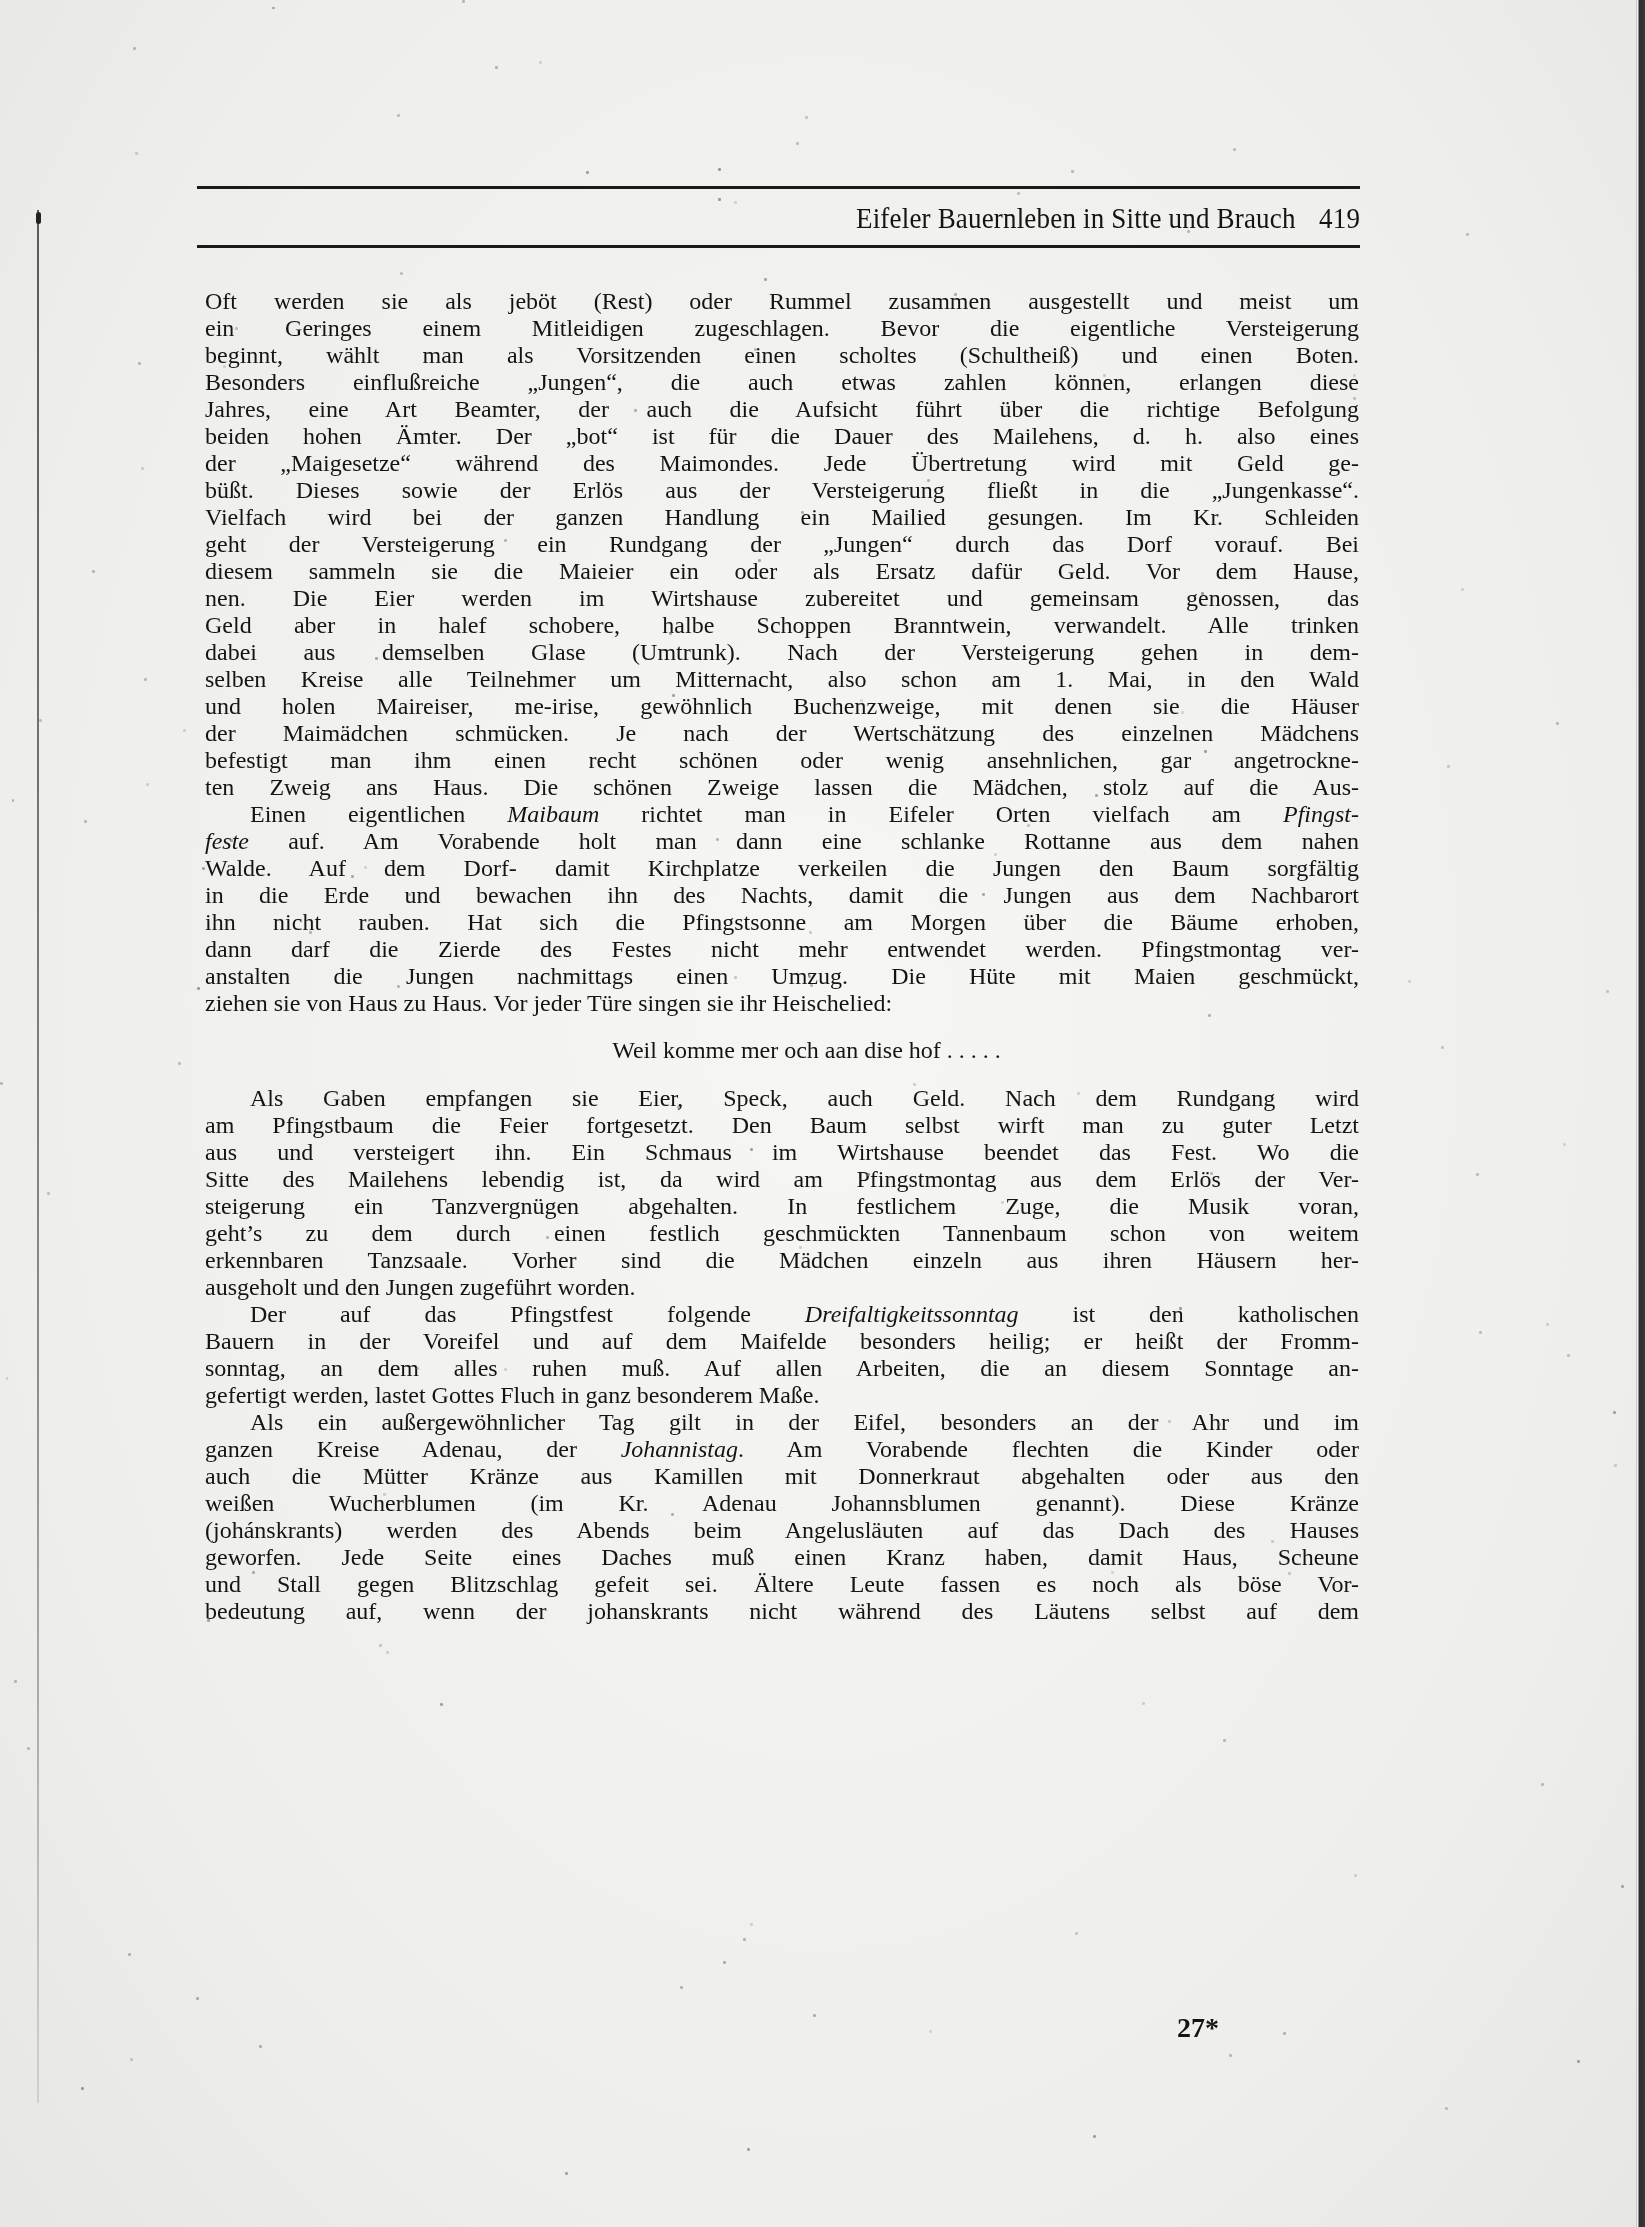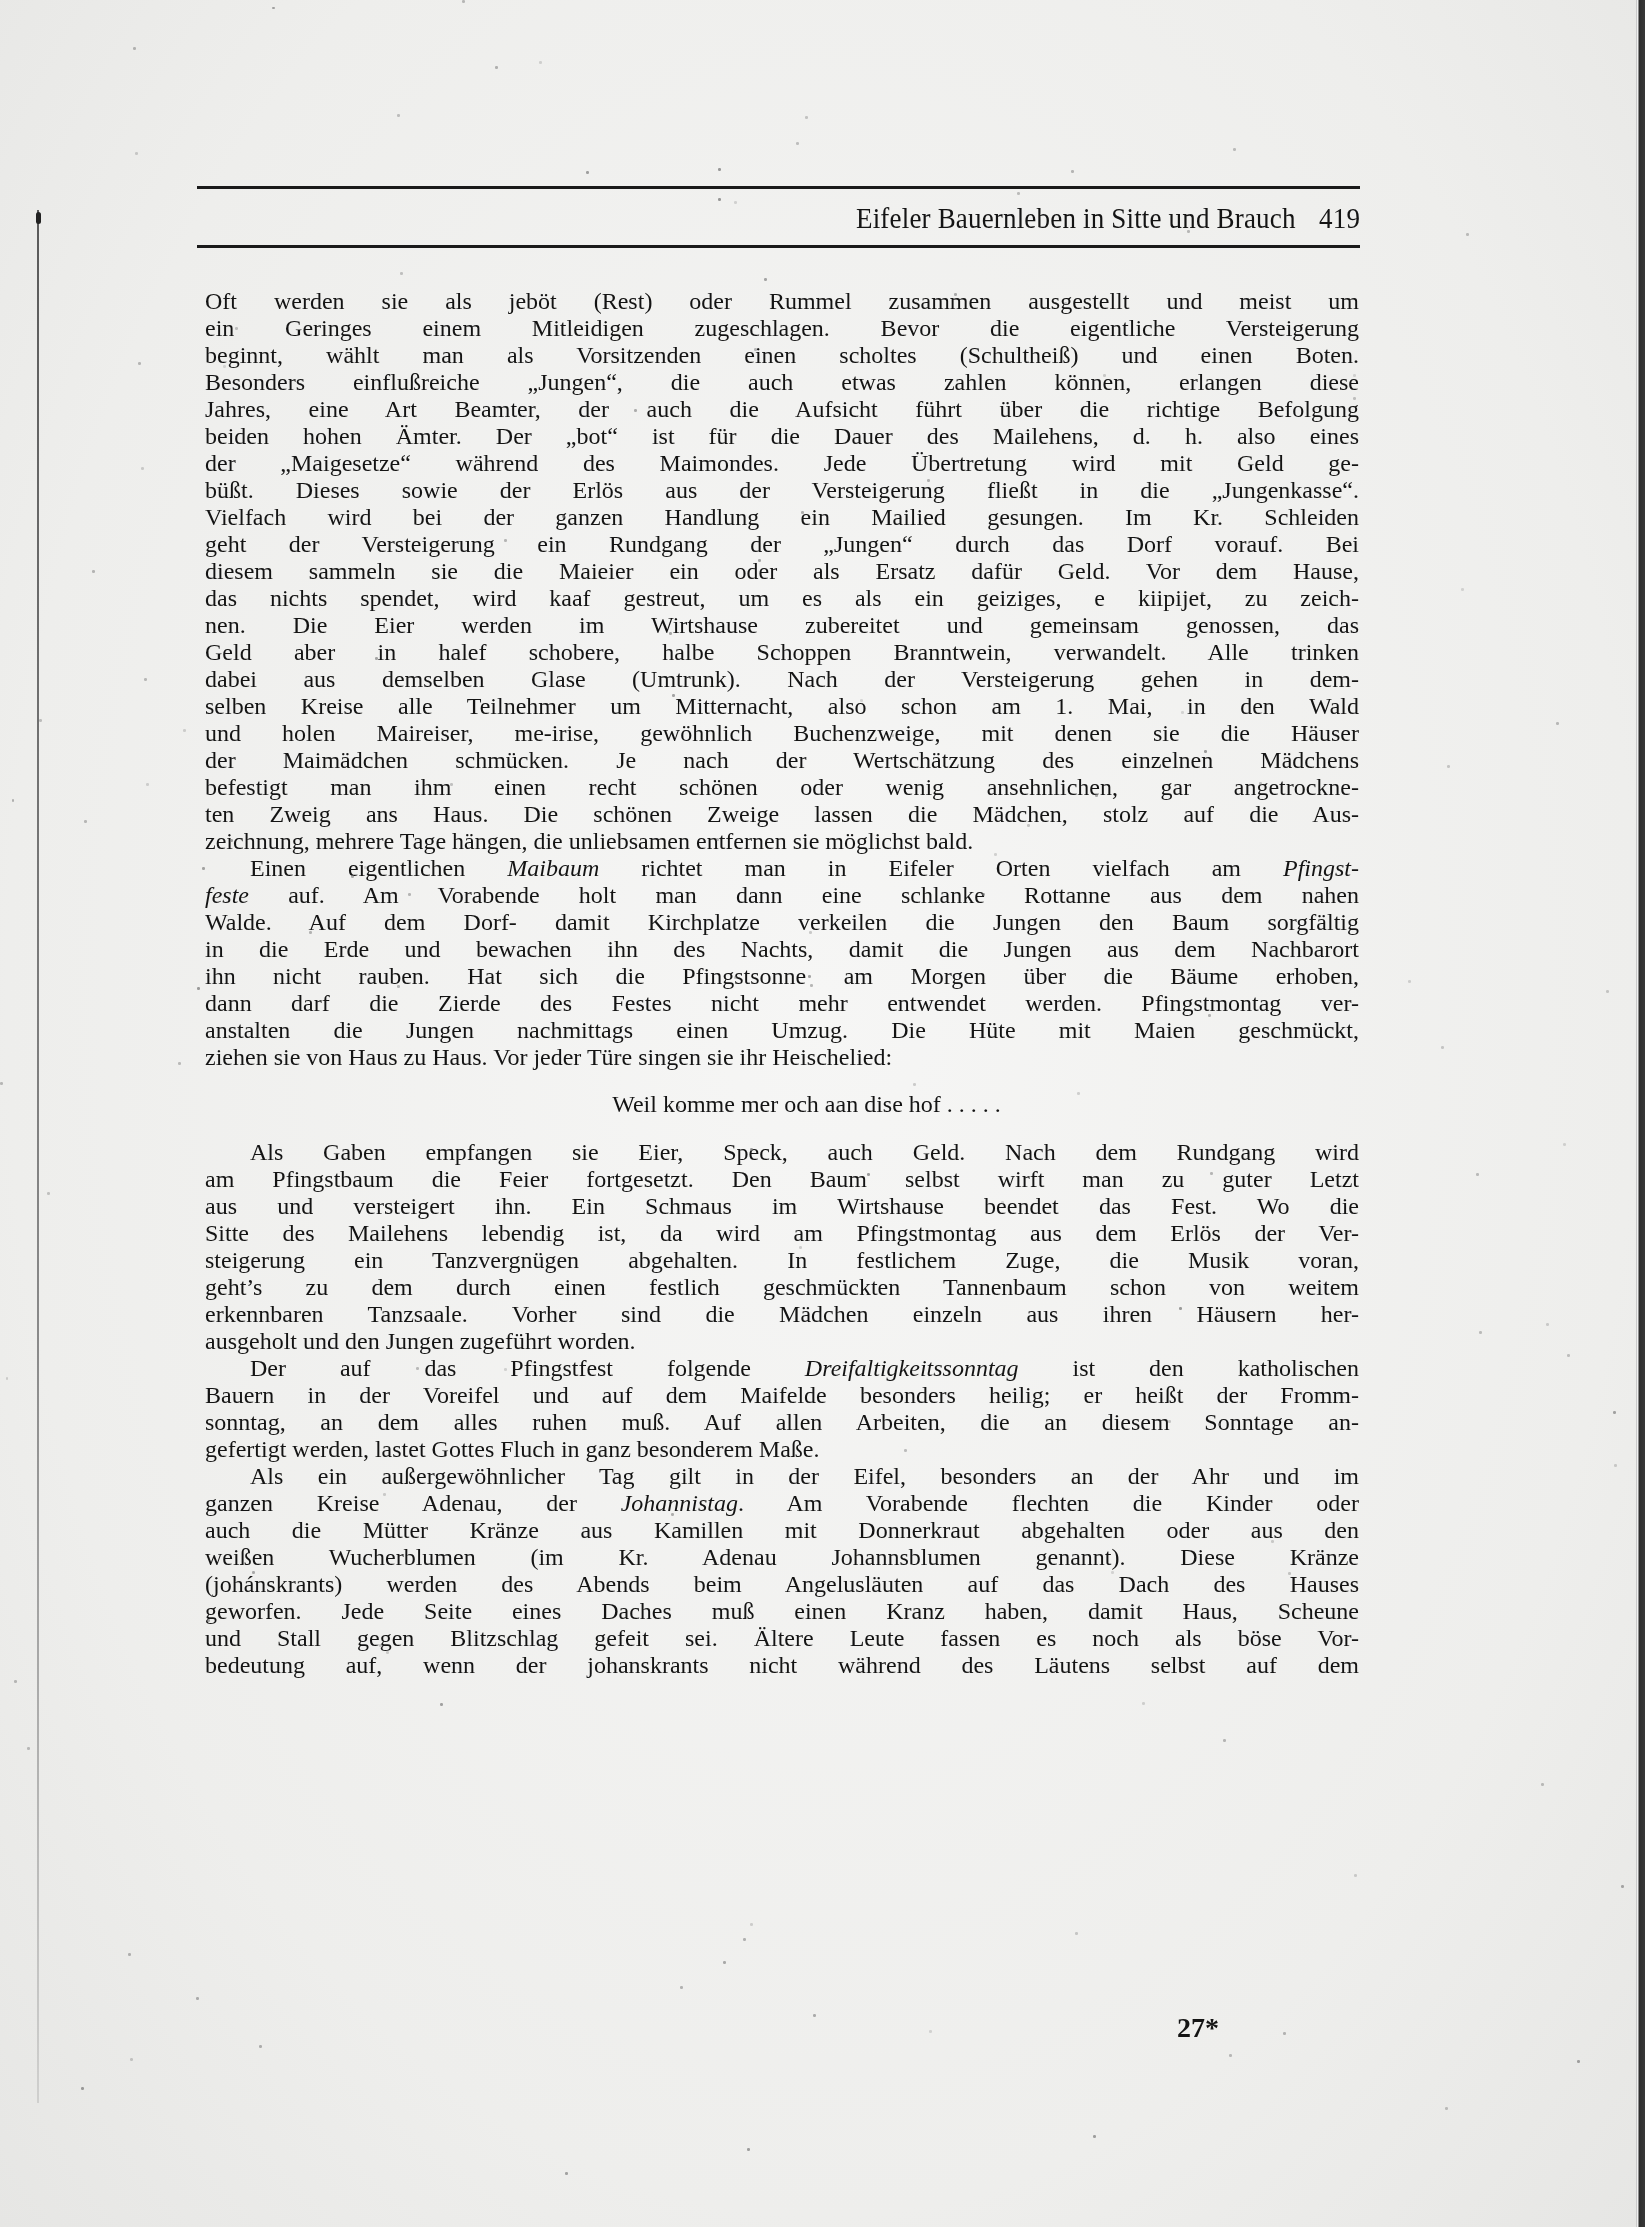--- a/index.html
+++ b/index.html
@@ -141,30 +141,28 @@
         <div class="line"><span>ein Geringes einem Mitleidigen zugeschlagen.  Bevor die eigentliche Versteigerung</span></div>
         <div class="line"><span>beginnt, wählt man als Vorsitzenden einen scholtes (Schultheiß) und einen Boten.</span></div>
         <div class="line"><span>Besonders einflußreiche „Jungen“, die auch etwas zahlen können, erlangen diese</span></div>
         <div class="line"><span>Jahres, eine Art Beamter, der auch die Aufsicht führt über die richtige Befolgung</span></div>
         <div class="line"><span>beiden hohen Ämter.  Der „bot“ ist für die Dauer des Mailehens, d. h. also eines</span></div>
         <div class="line"><span>der „Maigesetze“ während des Maimondes.  Jede Übertretung wird mit Geld ge-</span></div>
         <div class="line"><span>büßt.  Dieses sowie der Erlös aus der Versteigerung fließt in die „Jungenkasse“.</span></div>
         <div class="line"><span>Vielfach wird bei der ganzen Handlung ein Mailied gesungen.  Im Kr. Schleiden</span></div>
         <div class="line"><span>geht der Versteigerung ein Rundgang der „Jungen“ durch das Dorf vorauf.  Bei</span></div>
         <div class="line"><span>diesem sammeln sie die Maieier ein oder als Ersatz dafür Geld.  Vor dem Hause,</span></div>
-        <div class="line"><span>das nichts spendet, wird kaaf gestreut, um es als ein geiziges, e kiipijet, zu zeich-</span></div>
         <div class="line"><span>nen.  Die Eier werden im Wirtshause zubereitet und gemeinsam genossen, das</span></div>
         <div class="line"><span>Geld aber in halef schobere, halbe Schoppen Branntwein, verwandelt.  Alle trinken</span></div>
         <div class="line"><span>dabei aus demselben Glase (Umtrunk).  Nach der Versteigerung gehen in dem-</span></div>
         <div class="line"><span>selben Kreise alle Teilnehmer um Mitternacht, also schon am 1. Mai, in den Wald</span></div>
         <div class="line"><span>und holen Maireiser, me-irise, gewöhnlich Buchenzweige, mit denen sie die Häuser</span></div>
         <div class="line"><span>der Maimädchen schmücken.  Je nach der Wertschätzung des einzelnen Mädchens</span></div>
         <div class="line"><span>befestigt man ihm einen recht schönen oder wenig ansehnlichen, gar angetrockne-</span></div>
         <div class="line"><span>ten Zweig ans Haus.  Die schönen Zweige lassen die Mädchen, stolz auf die Aus-</span></div>
-        <div class="line last"><span>zeichnung, mehrere Tage hängen, die unliebsamen entfernen sie möglichst bald.</span></div>
         <div class="line indent"><span>Einen eigentlichen </span><em>Maibaum</em><span> richtet man in Eifeler Orten vielfach am </span><em>Pfingst-</em></div>
         <div class="line"><em>feste</em><span> auf.  Am Vorabende holt man dann eine schlanke Rottanne aus dem nahen</span></div>
         <div class="line"><span>Walde.  Auf dem Dorf- damit Kirchplatze verkeilen die Jungen den Baum sorgfältig</span></div>
         <div class="line"><span>in die Erde und bewachen ihn des Nachts, damit die Jungen aus dem Nachbarort</span></div>
         <div class="line"><span>ihn nicht rauben.  Hat sich die Pfingstsonne am Morgen über die Bäume erhoben,</span></div>
         <div class="line"><span>dann darf die Zierde des Festes nicht mehr entwendet werden.  Pfingstmontag ver-</span></div>
         <div class="line"><span>anstalten die Jungen nachmittags einen Umzug.  Die Hüte mit Maien geschmückt,</span></div>
         <div class="line last"><span>ziehen sie von Haus zu Haus.  Vor jeder Türe singen sie ihr Heischelied:</span></div>
       </div>
     <div class="verse">Weil komme mer och aan dise hof . . . . .</div>

